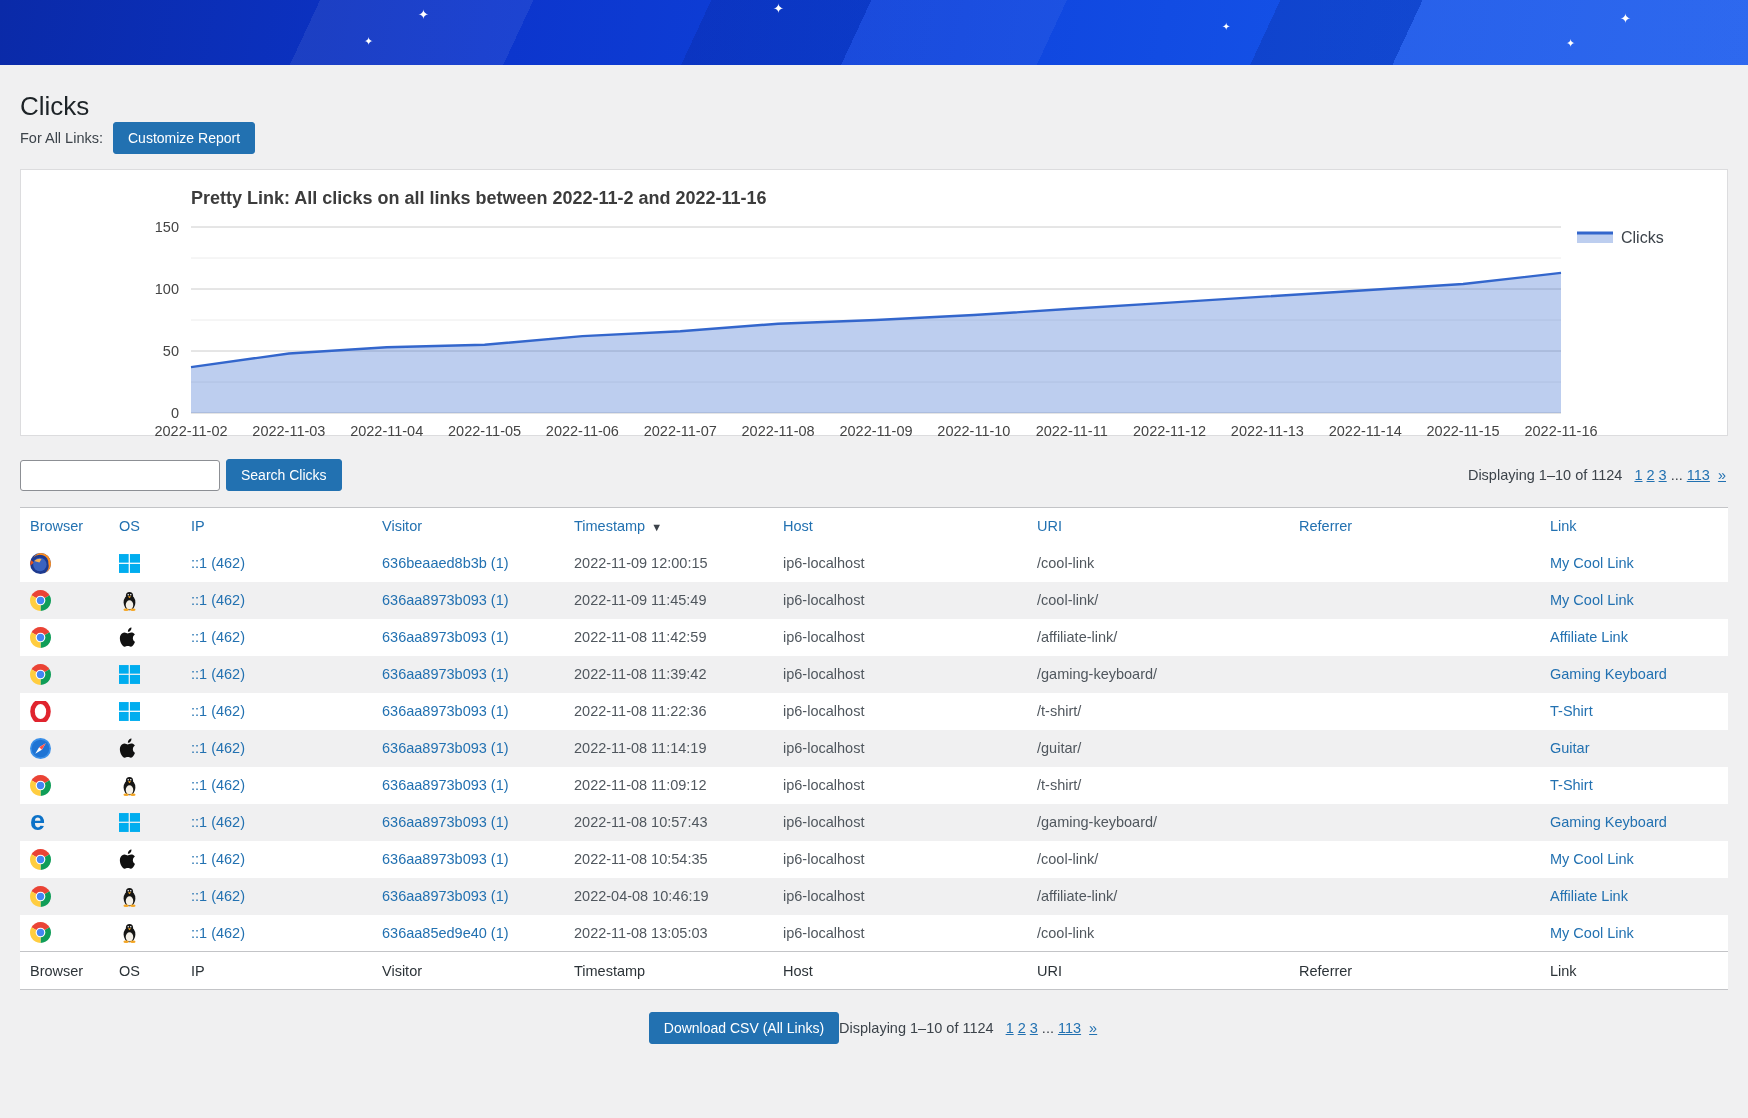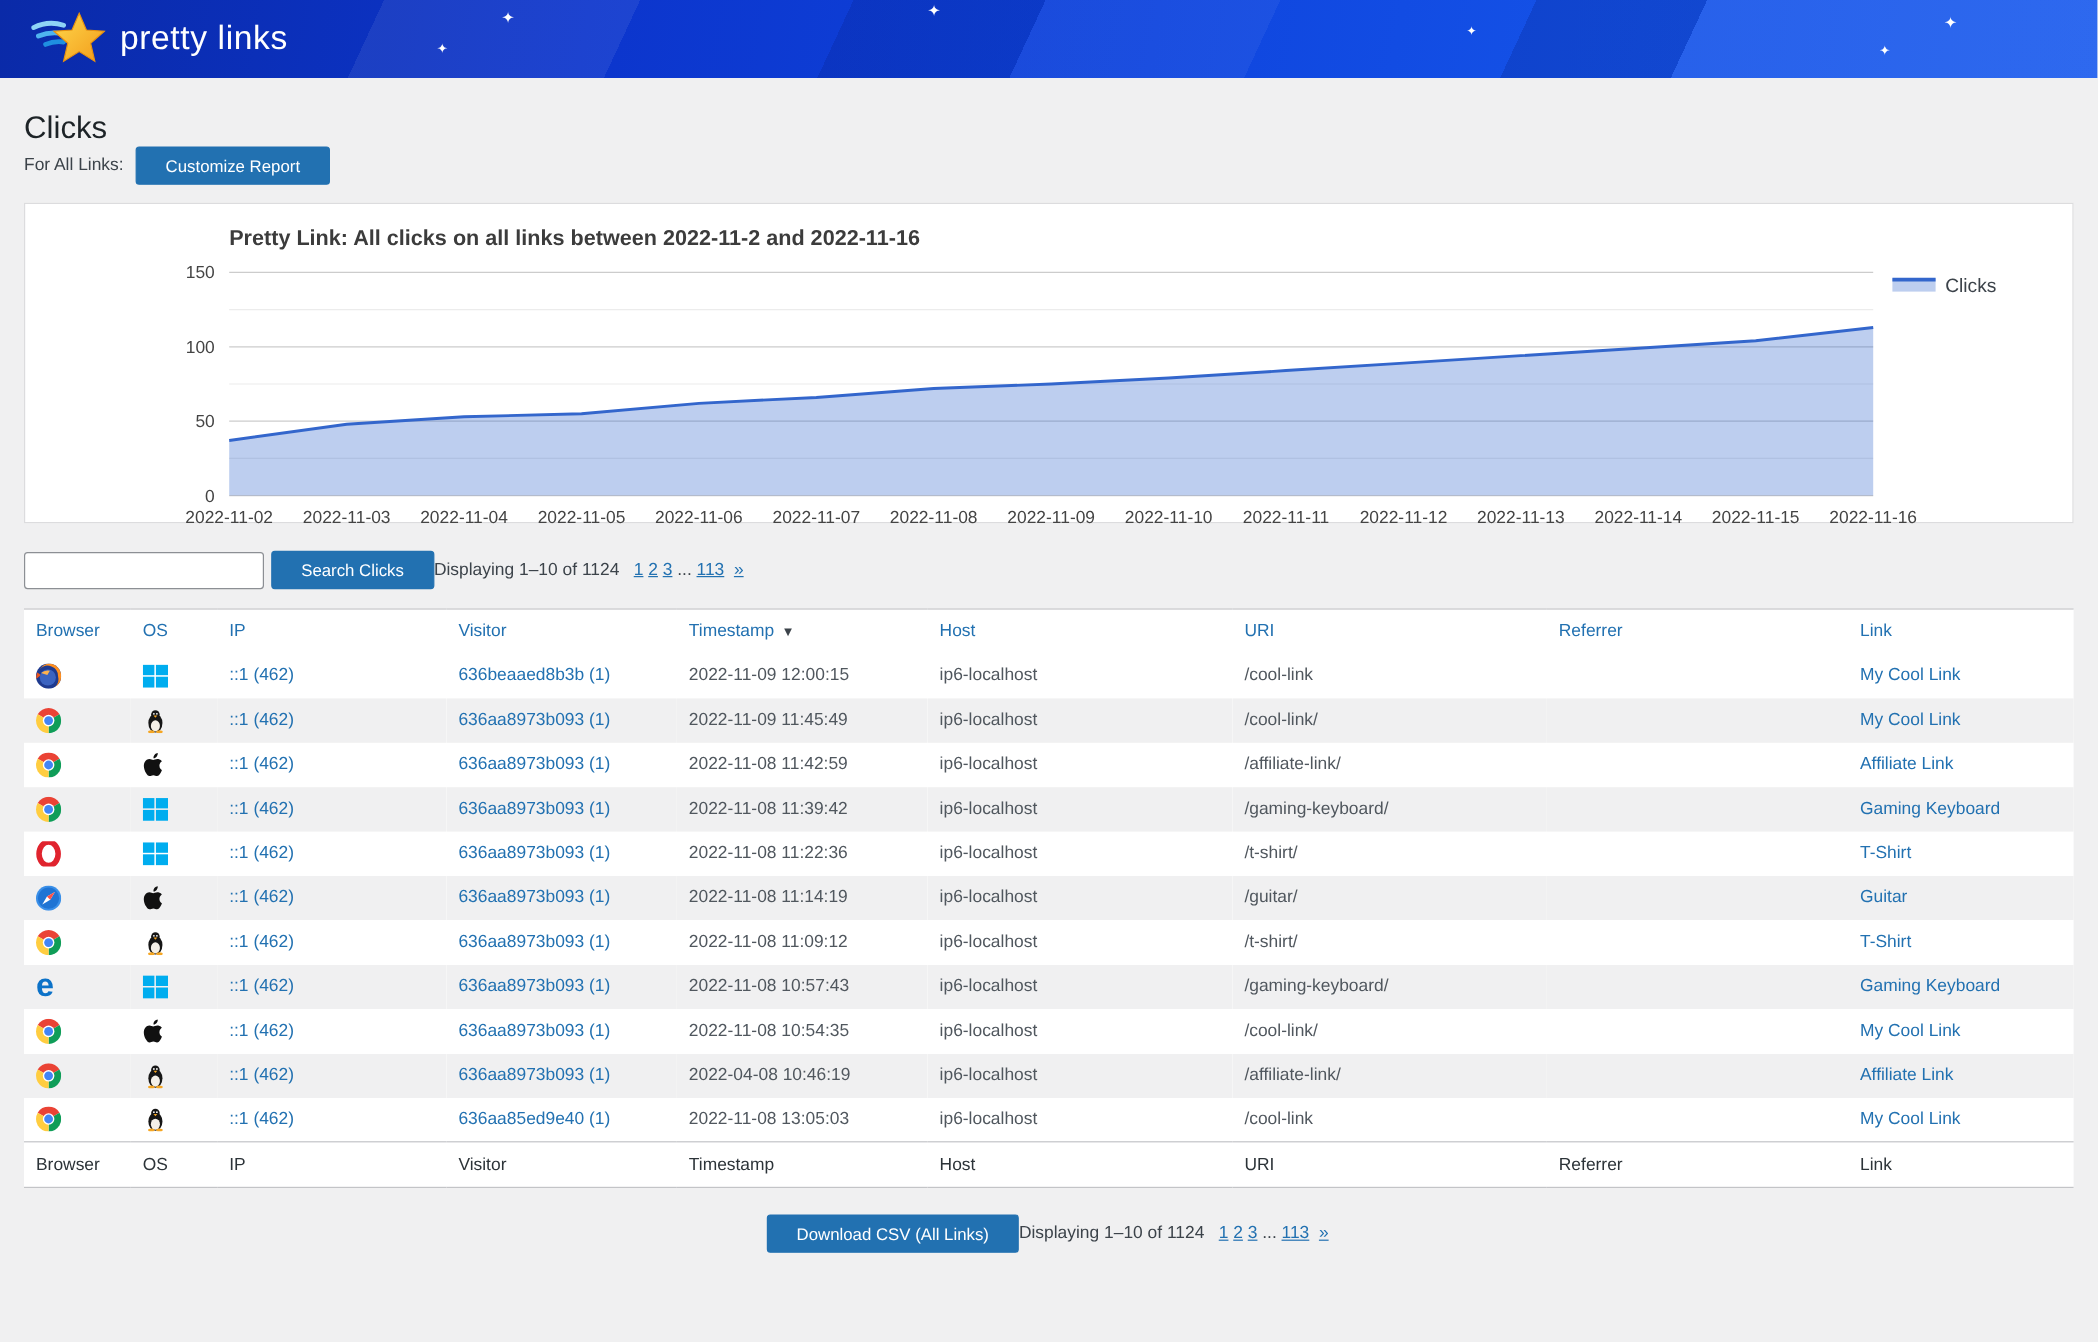--- a/index.html
+++ b/index.html
@@ -31,36 +31,36 @@
   
   .content { padding: 0 20px; }
   h1.page-title {
     font-size: 26px; font-weight: 400; color: #1d2327;
     padding-top: 26px; line-height: 30px;
   }
   .for-links-row { margin-top: 1px; display: flex; align-items: center; gap: 10px; }
   .for-links-label { font-size: 14.5px; color: #3c434a; }
   .btn-primary {
     background: #2271b1; border: 1px solid #2271b1; color: #fff;
-    font-size: 14px; padding: 7px 24px; border-radius: 3px; cursor: pointer;
+    font-size: 14px; padding: 7px 14px; border-radius: 3px; cursor: pointer;
     font-family: "Liberation Sans", sans-serif;
   }
   
   .chart-panel {
     position: relative; margin-top: 15px; height: 267px;
     background: #ffffff; border: 1px solid #dcdcde;
   }
   .chart-title {
     position: absolute; left: 170px; top: 18px;
     font-size: 18px; font-weight: bold; color: #3c3c3c;
   }
   .chart-panel svg { position: absolute; left: 0; top: 0; }
   
   .toolbar-row {
-    margin-top: 23px; display: flex; align-items: center; 
+    margin-top: 23px; display: flex; align-items: center; justify-content: space-between;
   }
   .search-group { display: flex; align-items: center; gap: 6px; }
   .search-input {
     width: 200px; height: 31px; border: 1px solid #8c8f94; border-radius: 3px;
     background: #fff; padding: 0 8px; font-size: 14px;
     font-family: "Liberation Sans", sans-serif;
   }
   .pagination { font-size: 14.5px; color: #3c434a; }
   .pagination .disp { margin-right: 10px; }
   .pagination a { color: #2271b1; text-decoration: underline; margin: 0 2px; cursor: pointer; }
@@ -84,35 +84,20 @@
   .edge-e { color: #0c72c8; font-weight: bold; font-size: 27px; line-height: 21px; display:inline-block; }
   
   .footer-row {
     margin-top: 22px; display: flex; align-items: center; justify-content: center;
   }
 </style>
 </head>
 <body>
 
 <div class="app-header">
-  <div class="logo">
-    <svg width="62" height="46" viewBox="0 0 62 46">
-      <defs>
-        <linearGradient id="starg" x1="0" y1="0" x2="1" y2="1">
-          <stop offset="0" stop-color="#ffd84d"></stop>
-            <stop offset="1" stop-color="#f29c1a"></stop>
-        </linearGradient>
-      </defs>
-      <path d="M2 14 Q14 8 27 12" stroke="#8fd4f6" stroke-width="4" fill="none" stroke-linecap="round"></path>
-      <path d="M6 21 Q16 17 26 19" stroke="#4fb3ef" stroke-width="4" fill="none" stroke-linecap="round"></path>
-      <path d="M12 28 Q19 25 27 26" stroke="#1f8fe0" stroke-width="4" fill="none" stroke-linecap="round"></path>
-      <path d="M40 2 L46 16 L61 17 L49.5 27 L53 42 L40 34 L27 42 L30.5 27 L19 17 L34 16 Z" fill="url(#starg)" stroke="#e8920f" stroke-width="1"></path>
-    </svg>
-    <span class="logo-text">pretty links</span>
-  </div>
   <span class="sparkle" style="left:418px;top:8px;">✦</span>
   <span class="sparkle" style="left:364px;top:36px;font-size:11px;">✦</span>
   <span class="sparkle" style="left:773px;top:2px;">✦</span>
   <span class="sparkle" style="left:1222px;top:22px;font-size:10px;">✦</span>
   <span class="sparkle" style="left:1620px;top:12px;">✦</span>
   <span class="sparkle" style="left:1566px;top:38px;font-size:11px;">✦</span>
 </div>
 
 <div class="content">
   <h1 class="page-title">Clicks</h1>

